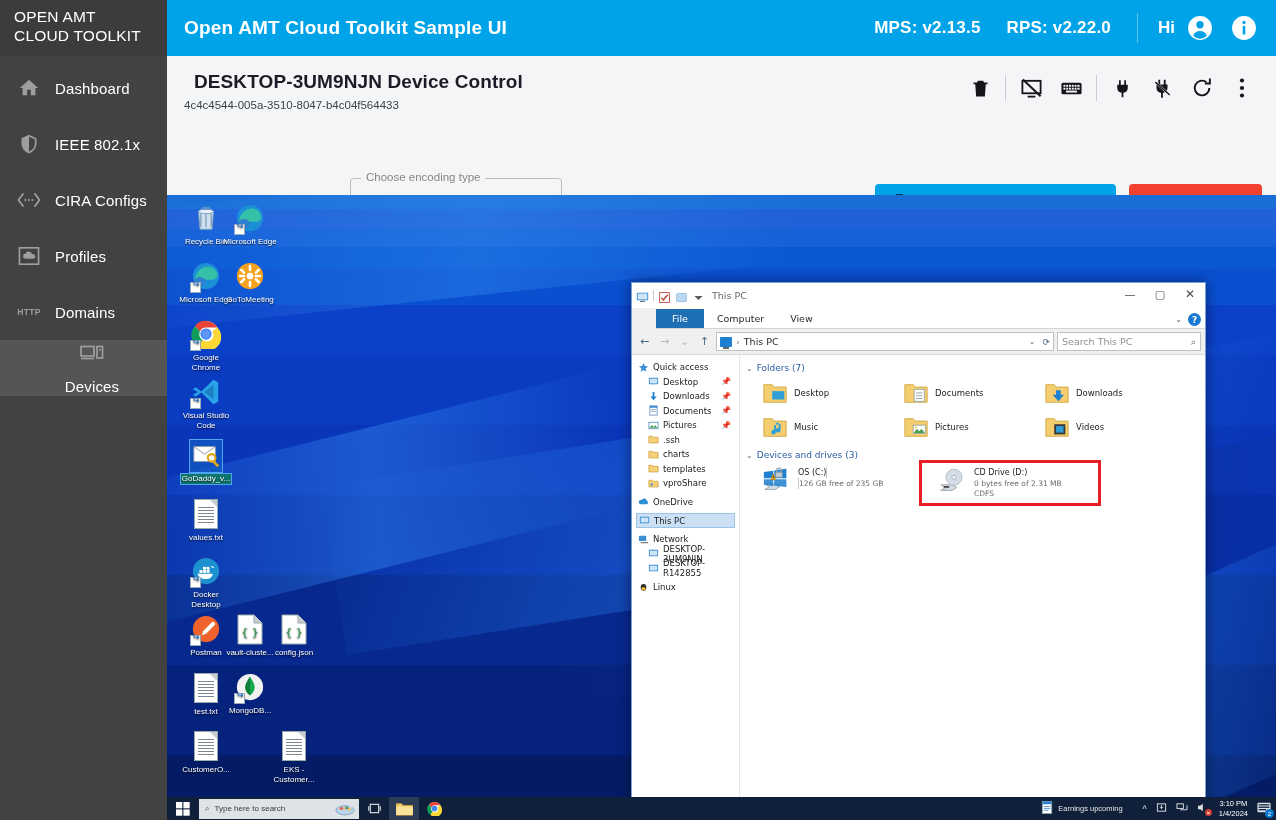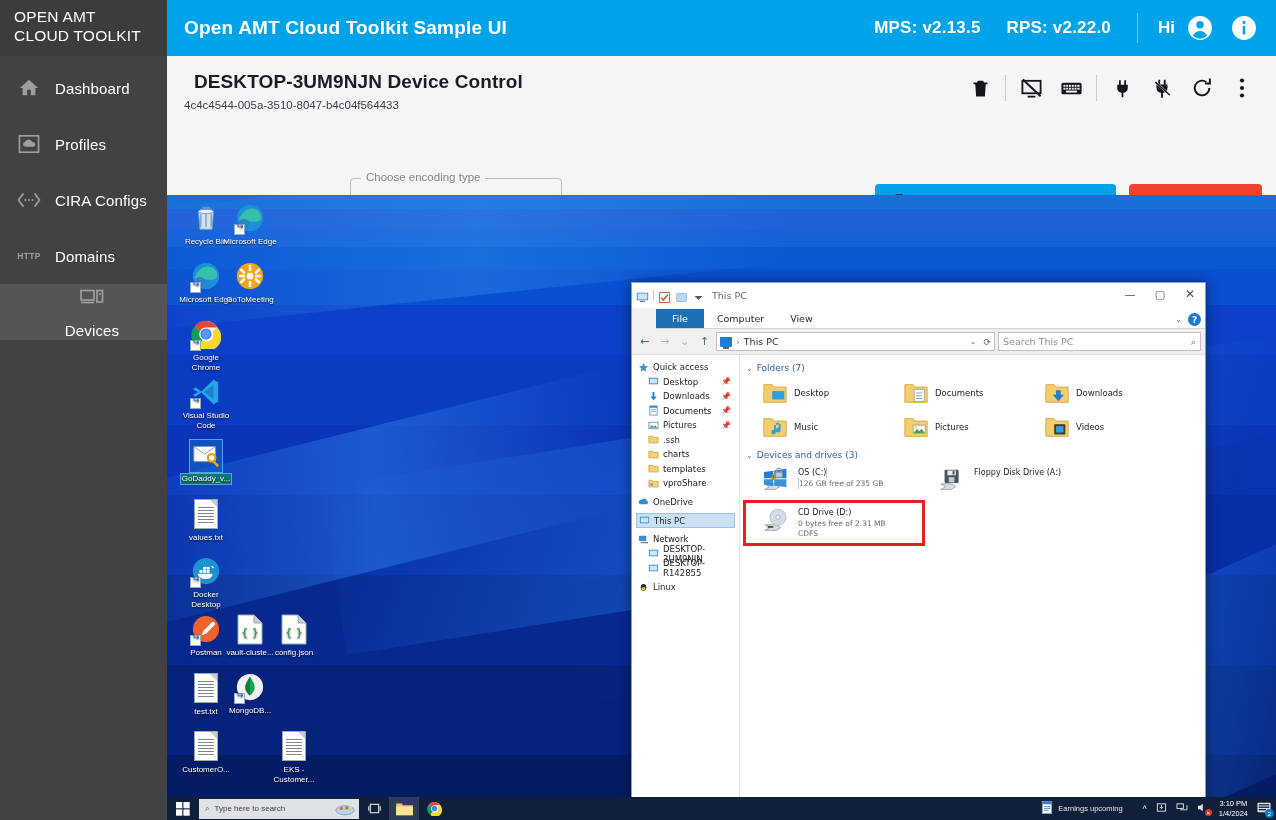--- a/index.html
+++ b/index.html
@@ -210,21 +210,21 @@
     height: 26px; background: #f0f0f0; display: flex; align-items: center;
     padding: 0 4px; gap: 3px; border-bottom: 1px solid #dcdcdc;
   }
   .navbtn { width: 17px; text-align: center; font-size: 11px; color: #4a6b8a; }
   .navbtn.dim { color: #b4b4b4; }
   .addrbox {
     flex: 1; height: 19px; background: #fff; border: 1px solid #c0c0c0;
     display: flex; align-items: center; padding: 0 3px; gap: 4px; font-size: 9.5px; color: #2b2b2b;
   }
   .searchbox {
-    width: 203px; height: 19px; background: #fff; border: 1px solid #c0c0c0;
+    width: 144px; height: 19px; background: #fff; border: 1px solid #c0c0c0;
     display: flex; align-items: center; padding: 0 4px; font-size: 9.5px; color: #909090;
   }
   .mini-pc { width: 12px; height: 10px; background: #1f7fd0; border-radius: 1px; position: relative; }
   .mini-pc::after { content:""; position:absolute; left:3px; bottom:-2px; width:6px; height:2px; background:#5a6670; }
 
   .ex-body { flex: 1; display: flex; background: #fff; overflow: hidden; }
   .ex-nav {
     width: 108px; background: #fff; border-right: 1px solid #e5e5e5;
     padding: 5px 0 0 4px; font-size: 8.5px; color: #1c1c1c; overflow: hidden;
   }
@@ -286,43 +286,52 @@
 
       <div class="nav-item">
         <span class="nav-ico">
           <svg width="22" height="22" viewBox="0 0 24 24" fill="currentColor">
               <path d="M10 20v-6h4v6h5v-8h3L12 3 2 12h3v8z"></path>
             </svg>
         </span>
         <span class="nav-label">Dashboard</span>
       </div>
 
-
-
       <div class="nav-item">
         <span class="nav-ico">
-          <svg width="22" height="20" viewBox="0 0 24 22" fill="none">
-              <rect x="1.5" y="2" width="21" height="18" stroke="currentColor" stroke-width="1.8"></rect>
-              <path d="M17 14H8.2A2.7 2.7 0 0 1 8 8.6 3.9 3.9 0 0 1 15.4 9 2.6 2.6 0 0 1 17 14z" fill="currentColor"></path>
-            </svg>
-        </span>
-        <span class="nav-label">Profiles</span>
-      </div>
+          <svg width="20" height="22" viewBox="0 0 24 24" fill="currentColor">
+              <path d="M12 1 3 5v6c0 5.5 3.8 10.7 9 12 5.2-1.3 9-6.5 9-12V5l-9-4zm0 2.2 7 3.1V11c0 4.4-3 8.7-7 10V3.2z"></path>
+              <path d="M12 3.2 5 6.3V11c0 4.4 3 8.7 7 10V3.2z" opacity=".55"></path>
+            </svg>
+        </span>
+        <span class="nav-label">IEEE 802.1x</span>
+      </div>
+
 
       <div class="nav-item">
         <span class="nav-ico">
           <svg width="24" height="16" viewBox="0 0 24 16" fill="none" stroke="currentColor" stroke-width="1.8" stroke-linecap="round" stroke-linejoin="round">
               <path d="M6 2 1.5 8 6 14"></path>
               <path d="M18 2l4.5 6L18 14"></path>
               <circle cx="8.5" cy="8" r="1.1" fill="currentColor" stroke="none"></circle>
               <circle cx="12" cy="8" r="1.1" fill="currentColor" stroke="none"></circle>
               <circle cx="15.5" cy="8" r="1.1" fill="currentColor" stroke="none"></circle>
             </svg>
         </span>
         <span class="nav-label">CIRA Configs</span>
+      </div>
+
+      <div class="nav-item">
+        <span class="nav-ico">
+          <svg width="22" height="20" viewBox="0 0 24 22" fill="none">
+              <rect x="1.5" y="2" width="21" height="18" stroke="currentColor" stroke-width="1.8"></rect>
+              <path d="M17 14H8.2A2.7 2.7 0 0 1 8 8.6 3.9 3.9 0 0 1 15.4 9 2.6 2.6 0 0 1 17 14z" fill="currentColor"></path>
+            </svg>
+        </span>
+        <span class="nav-label">Profiles</span>
       </div>
 
       <div class="nav-item">
         <span class="nav-ico http-ico">HTTP</span>
         <span class="nav-label">Domains</span>
       </div>
 
       <div class="nav-item active">
         <span class="nav-ico">
           <svg width="24" height="18" viewBox="0 0 24 18" fill="none" stroke="currentColor" stroke-width="1.7">
@@ -911,34 +920,20 @@
                     <rect x="14.6" y="6.6" width="7" height="5.4" rx=".7" fill="#c3ccd5" stroke="#8d99a5"></rect>
                   </svg>
                 </span>
                 <span class="dtxt">
                   <span>OS (C:)</span>
                   <span class="bar"><i style="width:46%"></i></span>
                   <span class="dsub">126 GB free of 235 GB</span>
                 </span>
               </div>
 
-              <div class="ditem">
-                <span class="dico">
-                  <svg width="30" height="30" viewBox="0 0 32 32">
-                    <path d="M3 19h11l5 3-5 3H3l5-3z" fill="#d8dde3" stroke="#9aa5b0"></path>
-                    <rect x="7" y="4" width="15" height="14" rx="1" fill="#4a5560"></rect>
-                    <rect x="10" y="4.8" width="9" height="5" fill="#e8edf2"></rect>
-                    <rect x="11.5" y="12" width="6" height="5.5" fill="#c3ccd5"></rect>
-                    <rect x="15.5" y="5.4" width="2.2" height="3.6" fill="#4a5560"></rect>
-                  </svg>
-                </span>
-                <span class="dtxt">
-                  <span>Floppy Disk Drive (A:)</span>
-                </span>
-              </div>
 
               <div class="ditem cdhl">
                 <span class="dico">
                   <svg width="30" height="30" viewBox="0 0 32 32">
                     <path d="M3 20h12l5 3-5 3H3l5-3z" fill="#d8dde3" stroke="#9aa5b0"></path>
                     <rect x="6" y="21.5" width="6" height="1.6" fill="#2b2b2b"></rect>
                     <circle cx="17" cy="12" r="8.5" fill="#dde3ea" stroke="#aab4be"></circle>
                     <circle cx="17" cy="12" r="8.5" fill="#c9d6e4" opacity=".5"></circle>
                     <circle cx="17" cy="12" r="2.2" fill="#f4f6f8" stroke="#aab4be"></circle>
                   </svg>

